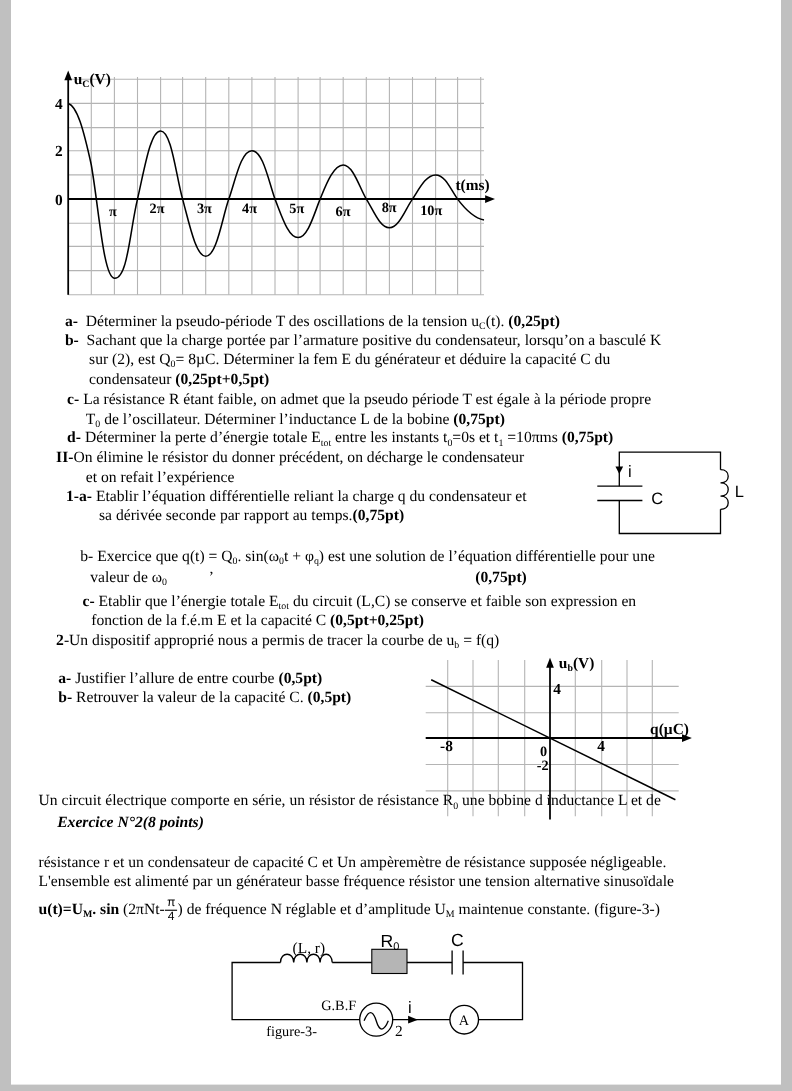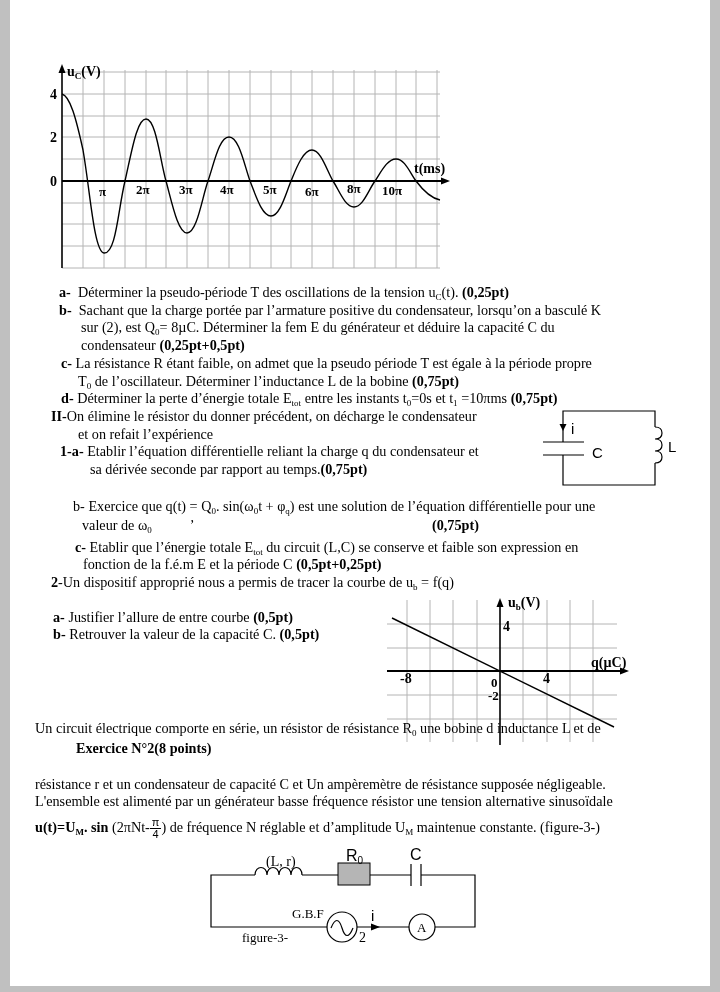--- a/index.html
+++ b/index.html
@@ -5,21 +5,21 @@
   html, body { margin:0; padding:0; }
   body { width:720px; height:992px; background:#c0c0c0; position:relative; overflow:hidden;
          font-family:"Liberation Serif", "DejaVu Serif", serif; color:#000; }
   .page { position:absolute; left:10px; top:0; width:700px; height:986px; background:#fff; }
   .abs { position:absolute; white-space:nowrap; font-size:14.2px; line-height:17px; }
   b, .b { font-weight:bold; }
   sub { font-size:9px; vertical-align:-3px; line-height:0; }
   svg { position:absolute; overflow:visible; }
   svg text { font-family:"Liberation Serif", "DejaVu Serif", serif; font-weight:bold; }
   .sans { font-family:"Liberation Sans", "DejaVu Sans", sans-serif; }
-  .it { font-weight:bold;margin-left:24px; }
+  .it { font-style:italic; font-weight:bold; }
   .frac { display:inline-block; vertical-align:middle; text-align:center; font-family:"Liberation Sans","DejaVu Sans",sans-serif; font-size:11px; line-height:11px; }
   .frac span { display:block; }
   .frac .num { border-bottom:1px solid #000; padding:0 2px; }
 </style>
 </head>
 <body>
 
 <div class="page"></div>
 
 <svg style="left:0;top:0" width="720" height="300">
@@ -135,21 +135,21 @@
 <div class="abs" style="left:82px;top:517px">
   <span>valeur de ω</span><sub>0</sub><span style="margin-left:38px">’</span>
 </div>
 <div class="abs" style="left:432px;top:517px">
   <b>(0,75pt)</b>
 </div>
 <div class="abs" style="left:75px;top:539px">
   <b>c-</b><span> Etablir que l’énergie totale E</span><sub>tot</sub><span> du circuit (L,C) se conserve et faible son expression en</span>
 </div>
 <div class="abs" style="left:83px;top:556px">
-  <span>fonction de la f.é.m E et la période C </span><b>(0,5pt+0,25pt)</b>
+  <span>fonction de la f.é.m E et la capacité C </span><b>(0,5pt+0,25pt)</b>
 </div>
 <div class="abs" style="left:51px;top:574px">
   <b>2</b><span>-Un dispositif approprié nous a permis de tracer la courbe de u</span><sub>b</sub><span> = f(q)</span>
 </div>
 <div class="abs" style="left:53px;top:609px">
   <b>a-</b><span> Justifier l’allure de entre courbe </span><b>(0,5pt)</b>
 </div>
 <div class="abs" style="left:53px;top:626px">
   <b>b-</b><span> Retrouver la valeur de la capacité C. </span><b>(0,5pt)</b>
 </div>

